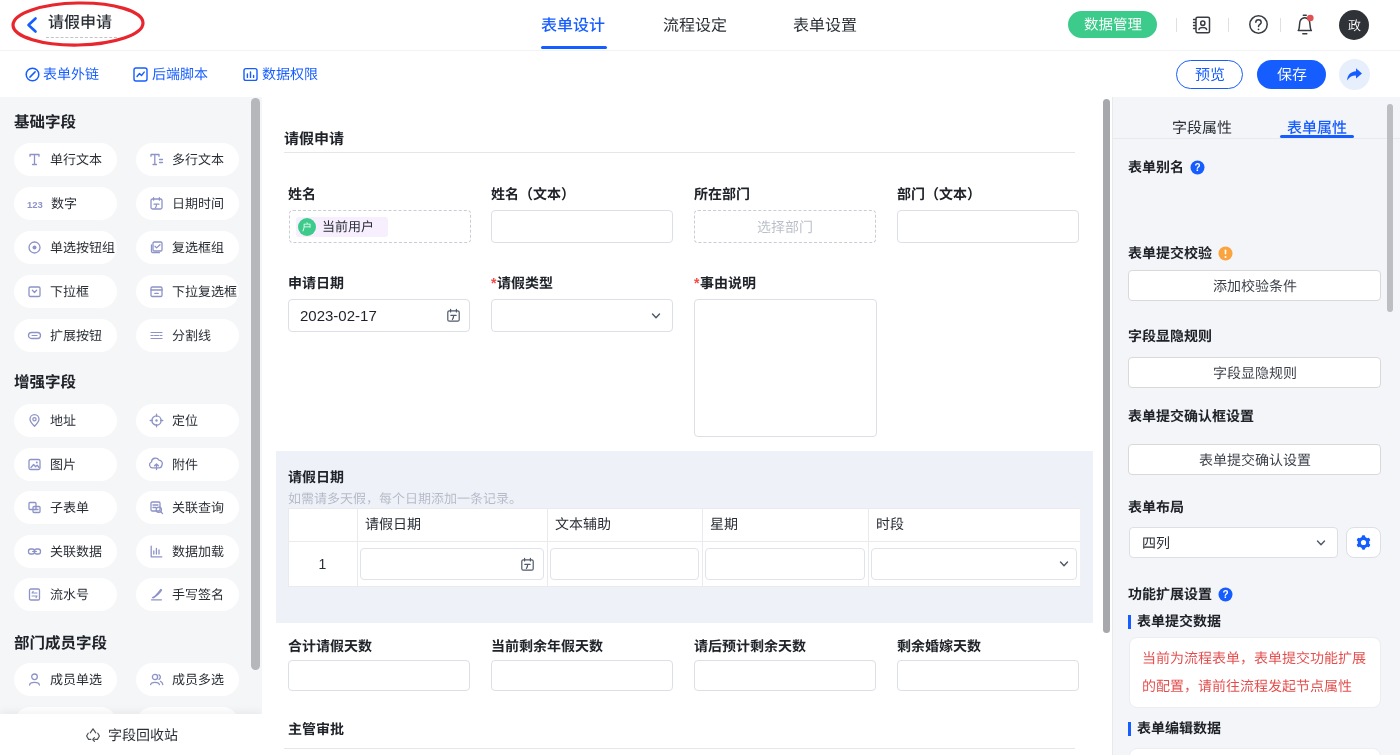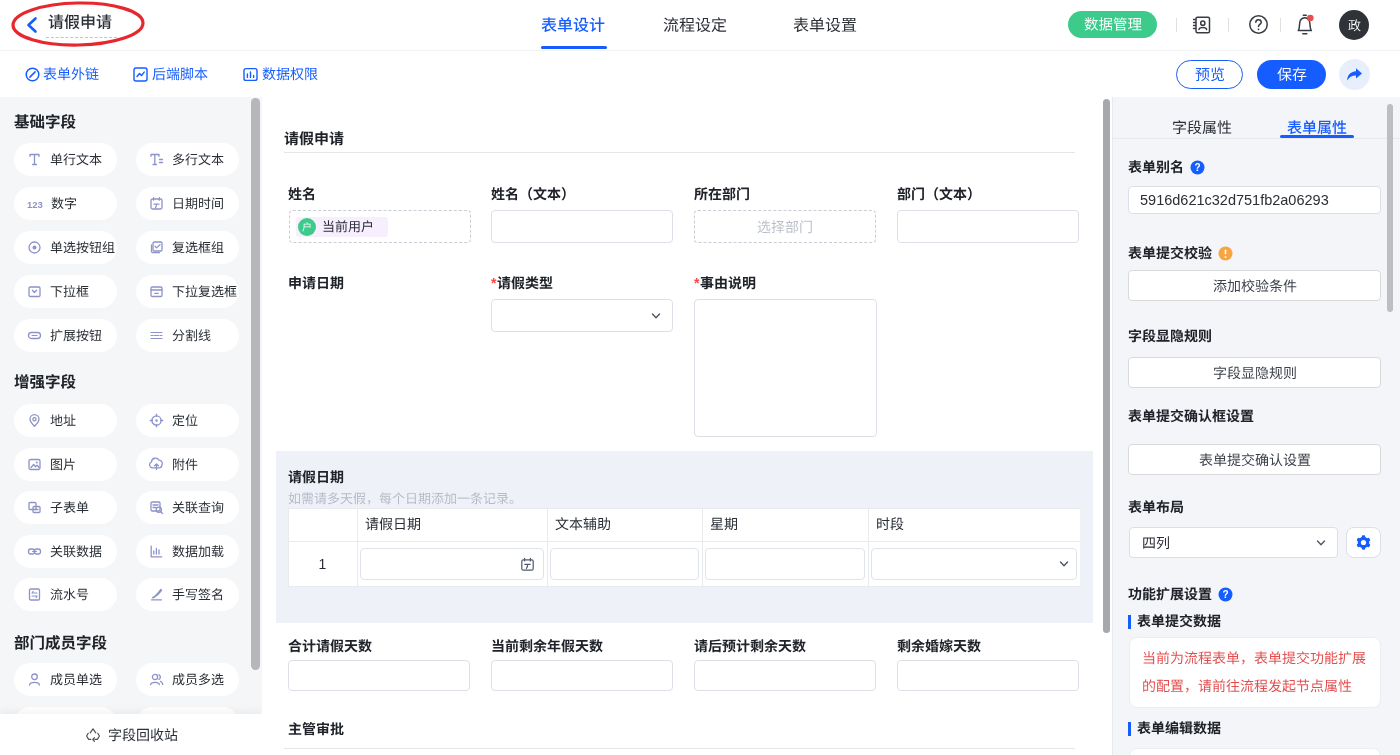--- a/index.html
+++ b/index.html
@@ -859,20 +859,29 @@
       </div>
       <div style="position:absolute;left:432px;top:179px;height:16px;display:flex;align-items:flex-start;">
         <span style="color:#f54a45;font-weight:bold;font-size:14px;line-height:14px;margin-right:1px;font-family:'Liberation Sans',sans-serif;">*</span>
         <svg width="56.0" height="14" viewBox="0 0 4000 1000" fill="#1f2329">
           <use href="#b4e8b"></use>
           <use href="#b7531" x="1000"></use>
           <use href="#b8bf4" x="2000"></use>
           <use href="#b660e" x="3000"></use>
         </svg>
       </div>
+      <div style="position:absolute;left:26px;top:202px;width:182px;height:33px;border:1px solid #dcdfe6;border-radius:4px;display:flex;align-items:center;">
+        <span style="margin-left:11px;font-size:15px;color:#1f2329;">2023-02-17</span>
+        <span style="margin-left:auto;margin-right:8px;display:flex;">
+          <svg width="15" height="15" viewBox="0 0 15 15" fill="none" stroke="#4e5969" stroke-width="1.2">
+            <rect x="1.8" y="2.8" width="11.4" height="10.4" rx="1.5"></rect>
+            <path d="M4.6 1.4 v2.6 M10.4 1.4 v2.6 M4.8 7.3 h5.4 M7.7 7.3 c0 1.9 -0.4 3 -1.3 4.2" stroke-linecap="round"></path>
+          </svg>
+        </span>
+      </div>
       <div style="position:absolute;left:229px;top:202px;width:182px;height:33px;border:1px solid #dcdfe6;border-radius:4px;display:flex;align-items:center;">
         <span style="margin-left:auto;margin-right:10px;display:flex;">
           <svg width="12" height="12" viewBox="0 0 12 12" fill="none" stroke="#4e5969" stroke-width="1.4" stroke-linecap="round" stroke-linejoin="round">
             <path d="M2.5 4 L6 7.8 L9.5 4"></path>
           </svg>
         </span>
       </div>
       <div style="position:absolute;left:432px;top:202px;width:183px;height:138px;border:1px solid #dcdfe6;border-radius:4px;"></div>
       <div style="position:absolute;left:14px;top:354px;width:817px;height:172px;background:#eef1f8;">
         <div style="position:absolute;left:12px;top:19px;">
@@ -1043,23 +1052,20 @@
           <use href="#b522b" x="2000"></use>
           <use href="#b540d" x="3000"></use>
         </svg>
         <span style="display:flex;margin-left:6px;">
           <svg width="15" height="15" viewBox="0 0 15 15">
             <circle cx="7.5" cy="7.5" r="7" fill="#165dff"></circle>
             <text x="7.5" y="11" text-anchor="middle" font-family="Liberation Sans" font-size="10" font-weight="bold" fill="#fff">?</text>
           </svg>
         </span>
       </div>
-      <div style="position:absolute;left:15px;top:89px;width:253px;height:28px;background:#fff;border:1px solid #dcdfe6;border-radius:4px;display:flex;align-items:center;">
-        <span style="margin-left:11px;font-size:14.5px;color:#2a2f36;">5916d621c32d751fb2a06293</span>
-      </div>
       <div style="position:absolute;left:15px;top:148px;height:16px;display:flex;align-items:center;">
         <svg width="84.0" height="14" viewBox="0 0 6000 1000" fill="#1f2329">
           <use href="#b8868"></use>
           <use href="#b5355" x="1000"></use>
           <use href="#b63d0" x="2000"></use>
           <use href="#b4ea4" x="3000"></use>
           <use href="#b6821" x="4000"></use>
           <use href="#b9a8c" x="5000"></use>
         </svg>
         <span style="display:flex;margin-left:6px;">

